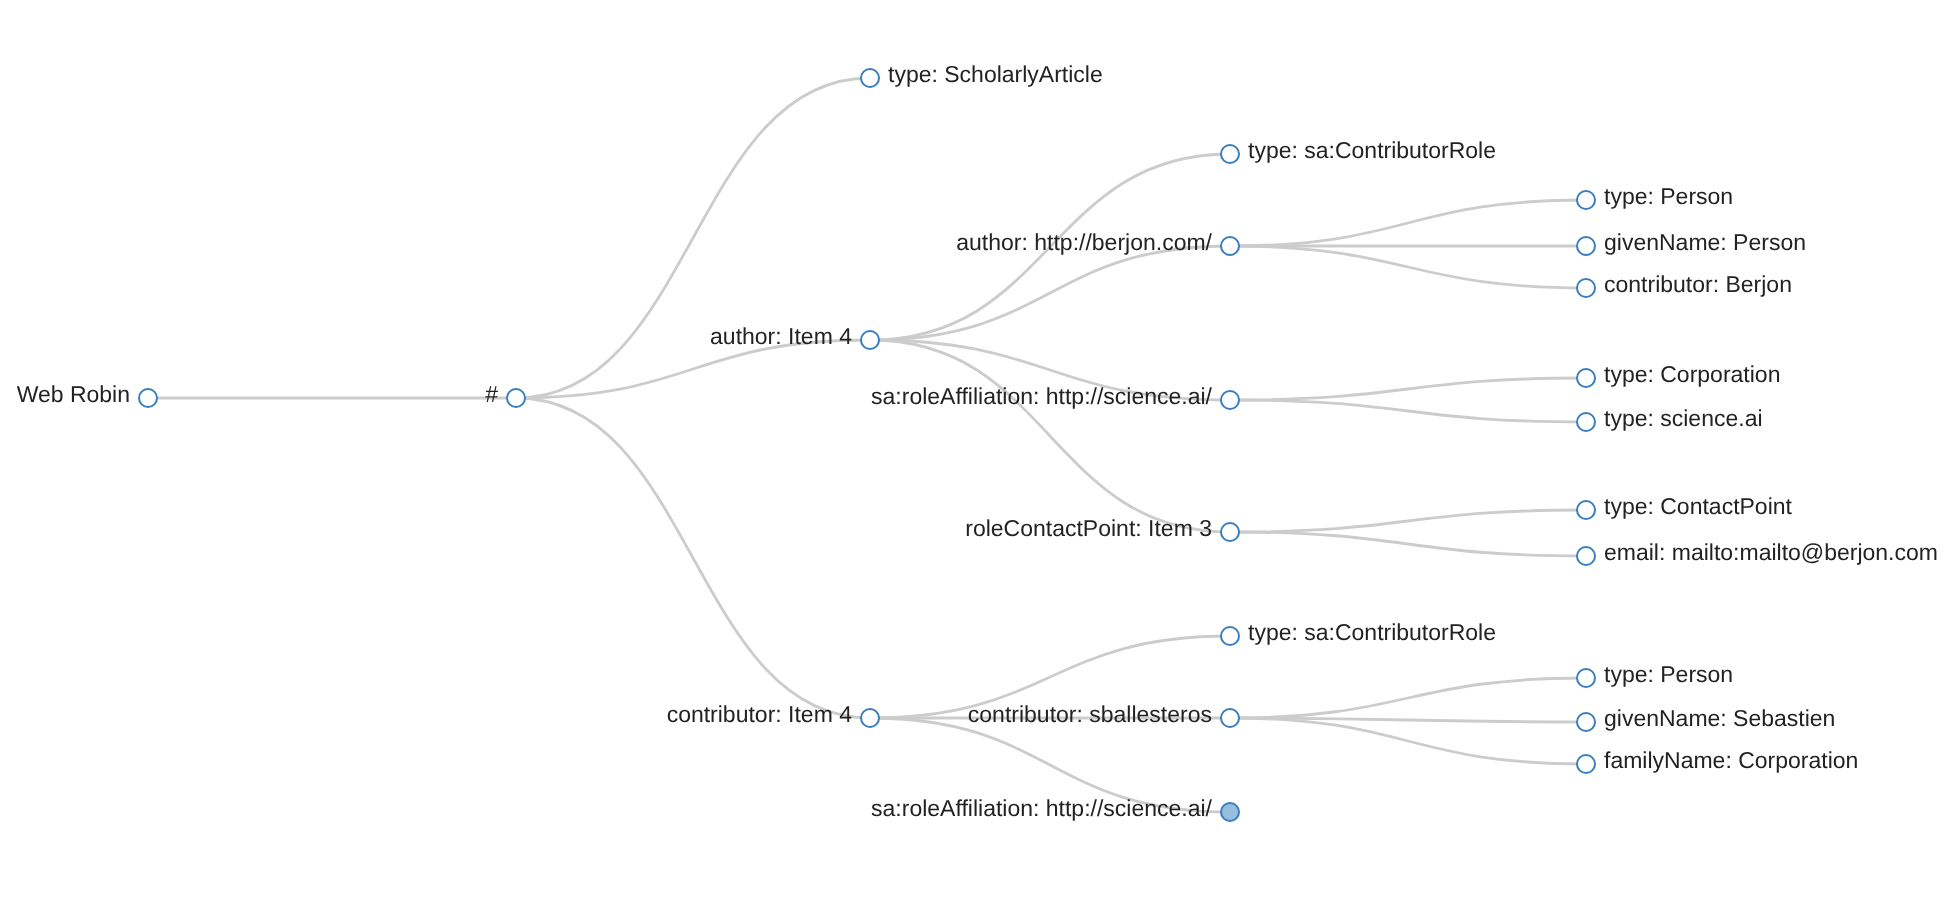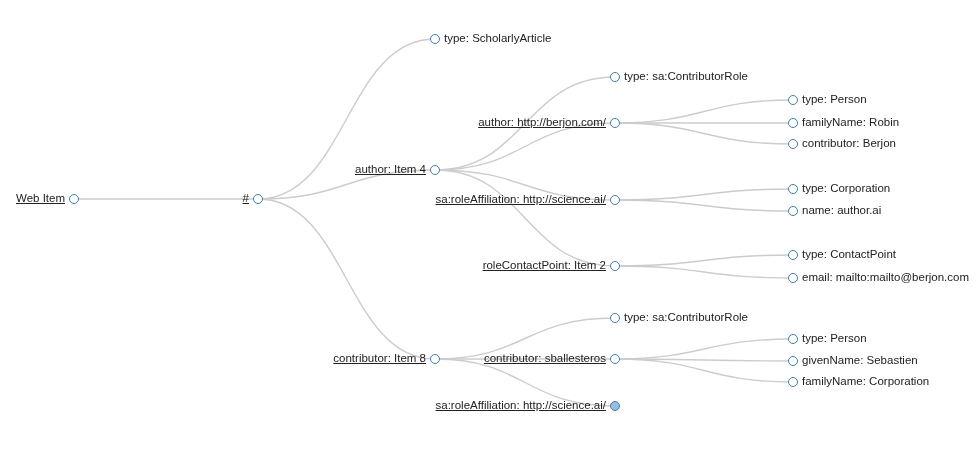--- a/index.html
+++ b/index.html
@@ -54,21 +54,20 @@
     top: -8px;
     font-size: 11.5px;
     line-height: 15px;
     color: #222222;
     white-space: nowrap;
     font-family: "Liberation Sans", sans-serif;
   }
   .node-label.side-left {
     right: 9px;
     text-align: right;
-    text-decoration: underline;
   }
   .node-label.side-right {
     left: 9px;
     text-align: center;
   }
 </style>
 </head>
 <body>
 
 <div id="tree-canvas">
@@ -91,85 +90,85 @@
       <path d="M615,200C704,200 704,211 793,211" class="link-path"></path>
       <path d="M615,266C704,266 704,255 793,255" class="link-path"></path>
       <path d="M615,266C704,266 704,278 793,278" class="link-path"></path>
       <path d="M615,359C704,359 704,339 793,339" class="link-path"></path>
       <path d="M615,359C704,359 704,361 793,361" class="link-path"></path>
       <path d="M615,359C704,359 704,382 793,382" class="link-path"></path>
     </svg>
   <div id="nodes-layer">
       <div class="tree-node" style="left: 74px; top: 199px;">
         <div class="node-circle"></div>
-        <span class="node-label side-left">Web Item</span>
+        <span class="node-label side-left">Web Robin</span>
       </div>
       <div class="tree-node" style="left: 258px; top: 199px;">
         <div class="node-circle"></div>
         <span class="node-label side-left">#</span>
       </div>
       <div class="tree-node" style="left: 435px; top: 39px;">
         <div class="node-circle"></div>
         <span class="node-label side-right">type: ScholarlyArticle</span>
       </div>
       <div class="tree-node" style="left: 435px; top: 170px;">
         <div class="node-circle"></div>
         <span class="node-label side-left">author: Item 4</span>
       </div>
       <div class="tree-node" style="left: 435px; top: 359px;">
         <div class="node-circle"></div>
-        <span class="node-label side-left">contributor: Item 8</span>
+        <span class="node-label side-left">contributor: Item 4</span>
       </div>
       <div class="tree-node" style="left: 615px; top: 77px;">
         <div class="node-circle"></div>
         <span class="node-label side-right">type: sa:ContributorRole</span>
       </div>
       <div class="tree-node" style="left: 615px; top: 123px;">
         <div class="node-circle"></div>
         <span class="node-label side-left">author: http://berjon.com/</span>
       </div>
       <div class="tree-node" style="left: 615px; top: 200px;">
         <div class="node-circle"></div>
         <span class="node-label side-left">sa:roleAffiliation: http://science.ai/</span>
       </div>
       <div class="tree-node" style="left: 615px; top: 266px;">
         <div class="node-circle"></div>
-        <span class="node-label side-left">roleContactPoint: Item 2</span>
+        <span class="node-label side-left">roleContactPoint: Item 3</span>
       </div>
       <div class="tree-node" style="left: 615px; top: 318px;">
         <div class="node-circle"></div>
         <span class="node-label side-right">type: sa:ContributorRole</span>
       </div>
       <div class="tree-node" style="left: 615px; top: 359px;">
         <div class="node-circle"></div>
         <span class="node-label side-left">contributor: sballesteros</span>
       </div>
       <div class="tree-node" style="left: 615px; top: 406px;">
         <div class="node-circle collapsed"></div>
         <span class="node-label side-left">sa:roleAffiliation: http://science.ai/</span>
       </div>
       <div class="tree-node" style="left: 793px; top: 100px;">
         <div class="node-circle"></div>
         <span class="node-label side-right">type: Person</span>
       </div>
       <div class="tree-node" style="left: 793px; top: 123px;">
         <div class="node-circle"></div>
-        <span class="node-label side-right">familyName: Robin</span>
+        <span class="node-label side-right">givenName: Person</span>
       </div>
       <div class="tree-node" style="left: 793px; top: 144px;">
         <div class="node-circle"></div>
         <span class="node-label side-right">contributor: Berjon</span>
       </div>
       <div class="tree-node" style="left: 793px; top: 189px;">
         <div class="node-circle"></div>
         <span class="node-label side-right">type: Corporation</span>
       </div>
       <div class="tree-node" style="left: 793px; top: 211px;">
         <div class="node-circle"></div>
-        <span class="node-label side-right">name: author.ai</span>
+        <span class="node-label side-right">type: science.ai</span>
       </div>
       <div class="tree-node" style="left: 793px; top: 255px;">
         <div class="node-circle"></div>
         <span class="node-label side-right">type: ContactPoint</span>
       </div>
       <div class="tree-node" style="left: 793px; top: 278px;">
         <div class="node-circle"></div>
         <span class="node-label side-right">email: mailto:mailto@berjon.com</span>
       </div>
       <div class="tree-node" style="left: 793px; top: 339px;">

